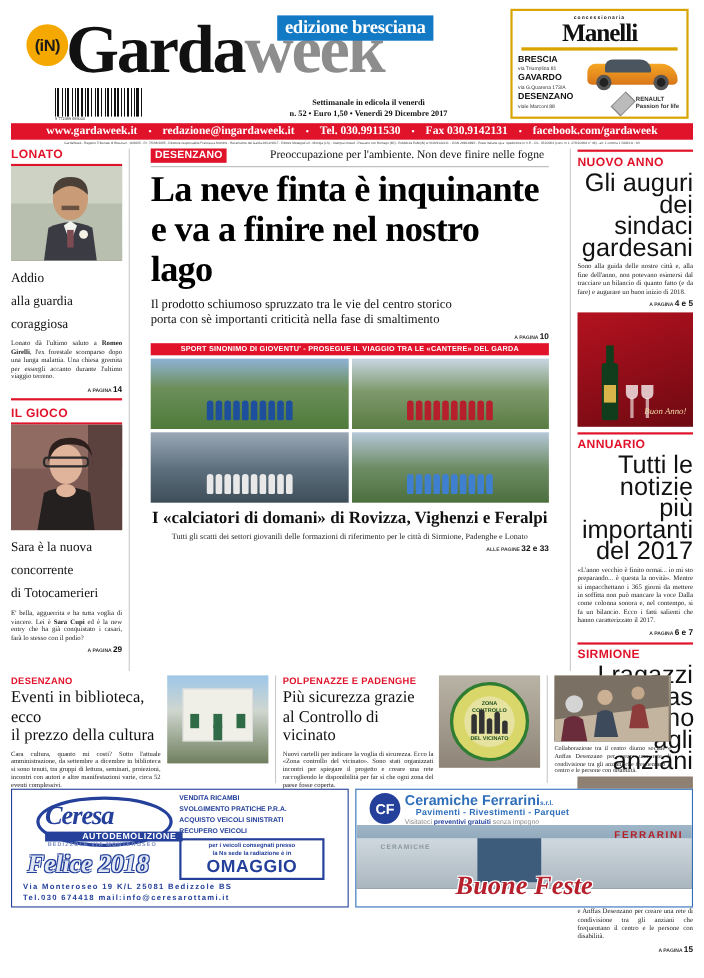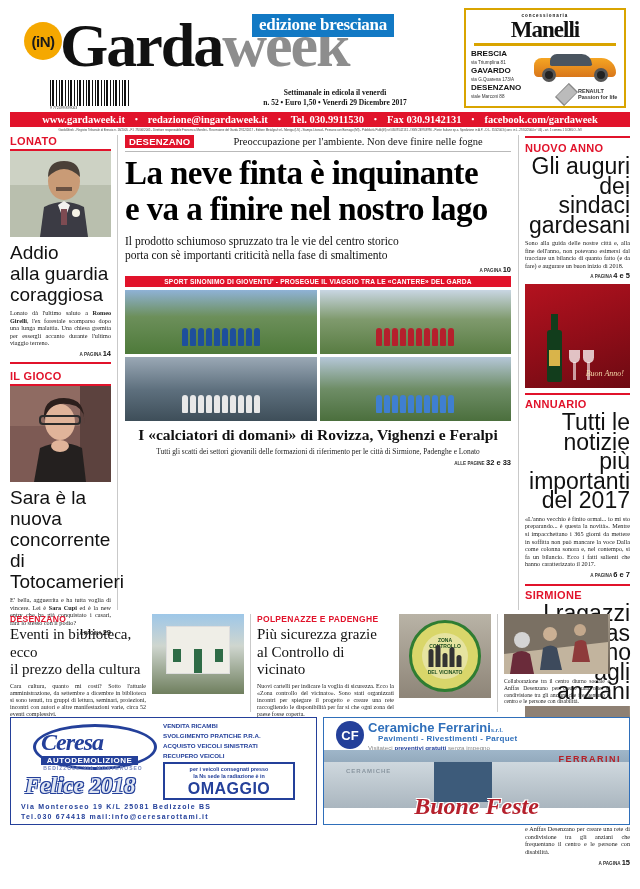--- a/index.html
+++ b/index.html
@@ -58,33 +58,33 @@
   .ren-txt{font-family:"Liberation Sans",sans-serif;font-weight:bold;font-size:5.5px;color:#333;line-height:6px;}
 
   
   .contactbar{background:#E1132B;color:#fff;height:15px;display:flex;align-items:center;justify-content:center;
     gap:10px;font-family:"Liberation Serif",serif;font-weight:bold;font-size:10.5px;margin-top:2px;}
   .contactbar .sep{font-size:8px;}
   .colophon{font-size:2.9px;color:#444;line-height:4px;text-align:center;margin:1px 0 3px 0;
     font-family:"Liberation Sans",sans-serif;white-space:nowrap;overflow:hidden;}
 
   
-  .main-grid{display:flex;gap:0;height:475px;}
+  .main-grid{display:flex;gap:12px;height:475px;}
   .col-left{width:108px;border-right:1px solid #c9c9c9;padding-right:6px;box-sizing:border-box;}
   .col-center{flex:1;padding:0 7px;box-sizing:border-box;}
   .col-right{width:112px;border-left:1px solid #c9c9c9;padding-left:6px;box-sizing:border-box;}
 
   .kicker{font-family:"Liberation Sans",sans-serif;font-weight:bold;font-size:11px;color:#E1132B;
     letter-spacing:0.3px;line-height:13px;}
   .kicker-rule{height:2px;background:#E1132B;margin-top:1px;}
   .thin-rule{height:1px;background:#b9b9b9;margin:3px 0;}
 
   .photo{width:100%;background:#8a8f7a;position:relative;overflow:hidden;}
   .ph-lonato{height:86px;background:linear-gradient(180deg,#cdd2c4 0%,#b7bda9 38%,#8a8f7a 100%);}
-  .headline-sm{font-family:Liberation Sans, sans-serif;font-size:19px;line-height:21px;color:#111;margin-top:5px;}
+  .headline-sm{font-family:Liberation Serif, serif;font-size:12px;line-height:21px;color:#111;margin-top:5px;}
   .summary{font-family:"Liberation Serif",serif;font-size:6.2px;line-height:7.6px;text-align:justify;color:#222;margin-top:4px;}
   .summary b{font-weight:bold;}
   .apagina{font-family:"Liberation Sans",sans-serif;font-size:4.6px;font-weight:bold;text-align:right;color:#333;margin-top:2px;}
   .apagina .num{font-size:7.5px;color:#111;}
 
   
   .center-top{display:flex;align-items:baseline;gap:7px;}
   .tag-red{background:#E1132B;color:#fff;font-family:"Liberation Sans",sans-serif;font-weight:bold;
     font-size:9.5px;padding:1px 4px;letter-spacing:0.2px;}
   .center-sub{font-family:"Liberation Serif",serif;font-size:10.5px;color:#111;padding-left:32px;}
@@ -146,21 +146,21 @@
   .head-b{font-family:"Liberation Serif",serif;font-size:15px;line-height:17.5px;color:#111;margin-top:2px;}
   .sum-b{font-family:"Liberation Serif",serif;font-size:6px;line-height:7.2px;text-align:justify;color:#222;margin-top:4px;}
 
   
   .ads{display:flex;gap:6px;margin-top:5px;height:108px;}
   .ad{flex:1;border:1px solid #24409a;position:relative;overflow:hidden;background:#fff;}
   .ceresa-oval{position:absolute;left:22px;top:6px;width:118px;height:40px;border:3px solid #24409a;border-radius:50%;}
   .ceresa-word{position:absolute;left:30px;top:11px;font-family:"Liberation Serif",serif;font-weight:bold;
     font-style:italic;font-size:24px;color:#24409a;letter-spacing:-1px;}
   .ceresa-auto{position:absolute;left:30px;top:38px;width:97px;text-align:center;background:#24409a;color:#fff;
-    font-family:"Liberation Sans",sans-serif;font-weight:bold;font-size:8px;letter-spacing:0.5px;}
+    font-family:"Liberation Sans",sans-serif;font-weight:bold;font-size:8px;letter-spacing:0.5px;padding-left:28px;}
   .ceresa-sub{position:absolute;left:30px;top:47px;width:104px;text-align:center;color:#7d8cc0;
     font-family:"Liberation Sans",sans-serif;font-weight:bold;font-size:5px;letter-spacing:1px;}
   .felice{position:absolute;left:14px;top:55px;font-family:"Liberation Serif",serif;font-style:italic;
     font-weight:bold;font-size:23px;color:#e0e6f2;text-shadow:1px 1px 0 #24409a,-1px -1px 0 #24409a,1px -1px 0 #24409a,-1px 1px 0 #24409a;}
   .ad-list{position:absolute;left:152px;top:3px;font-family:"Liberation Sans",sans-serif;font-weight:bold;
     font-size:6.2px;line-height:10px;color:#24409a;}
   .omaggio-box{position:absolute;left:152px;top:44px;width:128px;border:2px solid #24409a;text-align:center;padding:2px 0 1px 0;}
   .om-small{font-family:"Liberation Sans",sans-serif;font-weight:bold;font-size:5.4px;line-height:7px;color:#24409a;}
   .om-big{font-family:"Liberation Sans",sans-serif;font-weight:bold;font-size:16px;color:#24409a;letter-spacing:0.5px;line-height:17px;}
   .ceresa-foot{position:absolute;left:10px;bottom:3px;right:6px;font-family:"Liberation Sans",sans-serif;

